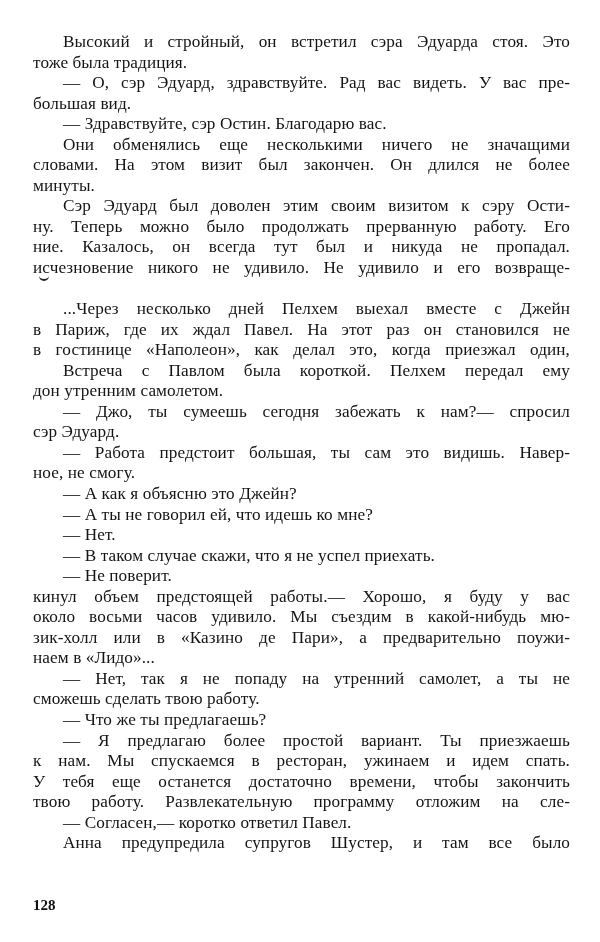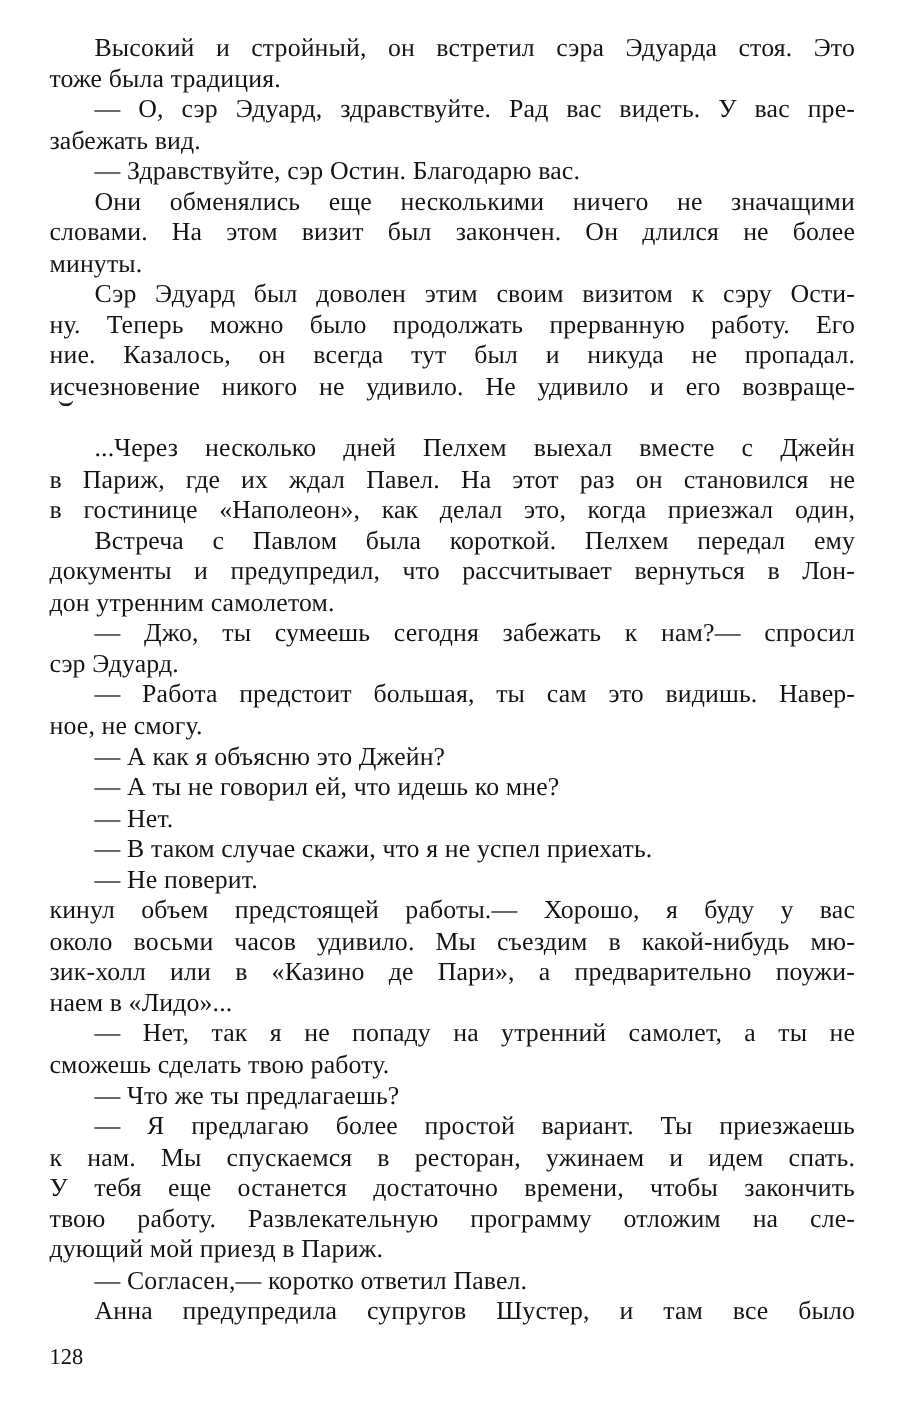--- a/index.html
+++ b/index.html
@@ -11,21 +11,21 @@
       width: 600px;
       height: 942px;
       position: relative;
       overflow: hidden;
       font-family: "Liberation Serif", "DejaVu Serif", serif;
       color: #141414;
     }
     .page {
       position: absolute;
       left: 33px;
-      top: 22px;
+      top: 32px;
       width: 537px;
     }
     .line {
       display: block;
       height: 20.55px;
       line-height: 20.55px;
       font-size: 17.2px;
       white-space: nowrap;
       letter-spacing: 0.1px;
     }
@@ -49,38 +49,38 @@
       width: 10px;
       height: 4px;
       border-bottom: 2px solid #222;
       border-radius: 0 0 6px 6px;
     }
     .page-number {
       position: absolute;
       left: 33px;
       top: 897px;
       font-size: 15px;
-      font-weight: normal;
+      font-weight: bold;
       font-family: "Liberation Serif", serif;
       color: #111;
     }
   </style>
 </head>
 <body>
 
 <div class="page">
 
   <div>
     <span class="line indent justify">Высокий и стройный, он встретил сэра Эдуарда стоя. Это</span>
     <span class="line">тоже была традиция.</span>
   </div>
 
   <div>
     <span class="line indent justify">— О, сэр Эдуард, здравствуйте. Рад вас видеть. У вас пре-</span>
-    <span class="line">забежать вид.</span>
+    <span class="line">большая вид.</span>
   </div>
 
   <div>
     <span class="line indent">— Здравствуйте, сэр Остин. Благодарю вас.</span>
   </div>
 
   <div>
     <span class="line indent justify">Они обменялись еще несколькими ничего не значащими</span>
     <span class="line justify">словами. На этом визит был закончен. Он длился не более</span>
     <span class="line">минуты.</span>
@@ -98,21 +98,20 @@
   </div>
 
   <div>
     <span class="line indent justify">...Через несколько дней Пелхем выехал вместе с Джейн</span>
     <span class="line justify">в Париж, где их ждал Павел. На этот раз он становился не</span>
     <span class="line justify">в гостинице «Наполеон», как делал это, когда приезжал один,</span>
   </div>
 
   <div>
     <span class="line indent justify">Встреча с Павлом была короткой. Пелхем передал ему</span>
-    <span class="line justify">документы и предупредил, что рассчитывает вернуться в Лон-</span>
     <span class="line">дон утренним самолетом.</span>
   </div>
 
   <div>
     <span class="line indent justify">— Джо, ты сумеешь сегодня забежать к нам?— спросил</span>
     <span class="line">сэр Эдуард.</span>
   </div>
 
   <div>
     <span class="line indent justify">— Работа предстоит большая, ты сам это видишь. Навер-</span>
@@ -149,21 +148,20 @@
 
   <div>
     <span class="line indent">— Что же ты предлагаешь?</span>
   </div>
 
   <div>
     <span class="line indent justify">— Я предлагаю более простой вариант. Ты приезжаешь</span>
     <span class="line justify">к нам. Мы спускаемся в ресторан, ужинаем и идем спать.</span>
     <span class="line justify">У тебя еще останется достаточно времени, чтобы закончить</span>
     <span class="line justify">твою работу. Развлекательную программу отложим на сле-</span>
-    <span class="line">дующий мой приезд в Париж.</span>
   </div>
 
   <div>
     <span class="line indent">— Согласен,— коротко ответил Павел.</span>
   </div>
 
   <div>
     <span class="line indent justify">Анна предупредила супругов Шустер, и там все было</span>
   </div>
 </div>

